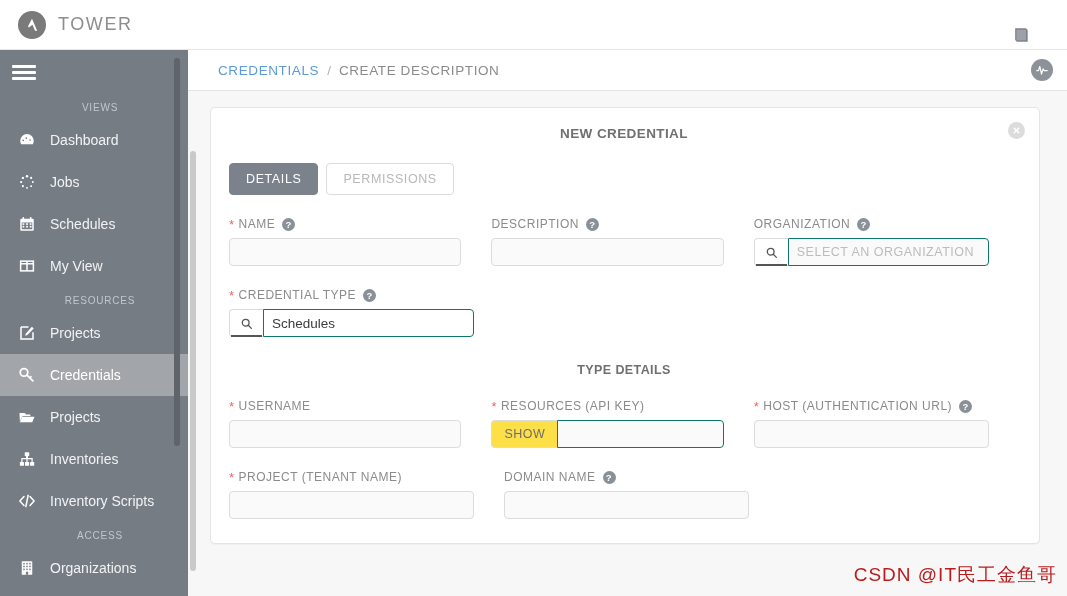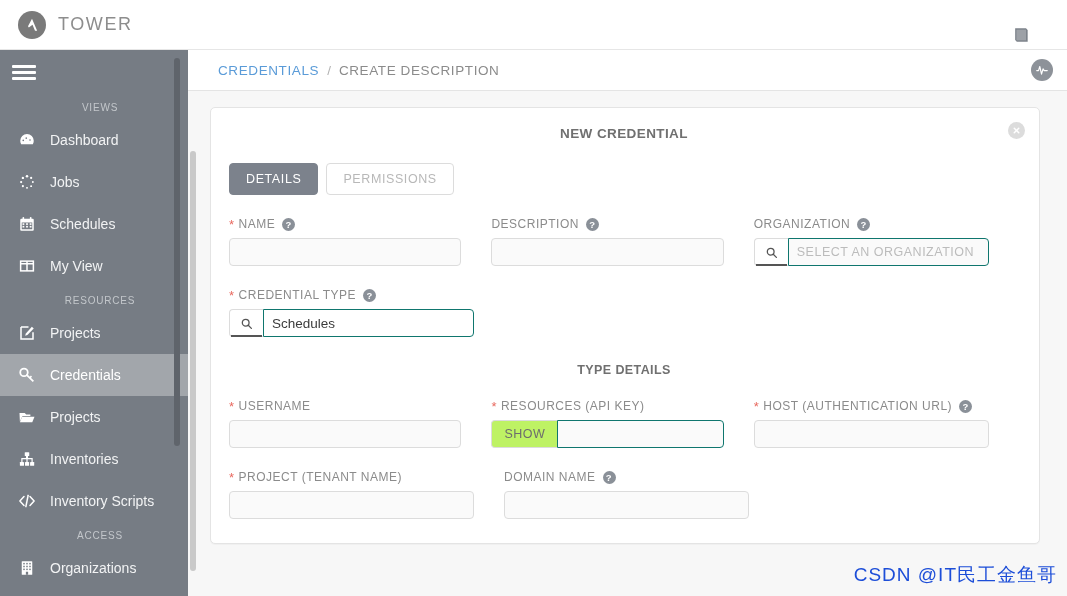--- a/index.html
+++ b/index.html
@@ -147,39 +147,39 @@
   .igroup-field {
     flex: 1; background: #fafafa; border: 1px solid #0f766e; border-radius: 0 4px 4px 0;
     display: flex; align-items: center; padding: 0 8px; overflow: hidden;
   }
   .igroup-field.white { background: #ffffff; }
   .placeholder {
     font-size: 12.5px; color: #bcbcbc; letter-spacing: 0.5px; white-space: nowrap;
   }
   .value-text { font-size: 13.5px; color: #3c3c3c; }
   .show-btn {
-    width: 66px; background: #bef264; border: 1px solid #dcdcdc; border-right: none;
+    width: 66px; background: #fde047; border: 1px solid #dcdcdc; border-right: none;
     border-radius: 4px 0 0 4px; display: flex; align-items: center; justify-content: center;
     font-size: 12.5px; color: #6d6d6d; letter-spacing: 0.5px; cursor: pointer;
   }
   .section-head {
     font-size: 12.5px; color: #707070; font-weight: bold; letter-spacing: 0.4px;
     margin-top: 26px;
   }
   .org-field { width: 248px; }
   .f-name { width: 245px; }
   .f-desc { width: 245px; }
 
   .content-scroll-thumb {
     position: absolute; top: 60px; left: 2px; width: 6px; height: 420px;
     background: #c9c9c9; border-radius: 3px;
   }
   .watermark {
     position: absolute; right: 10px; bottom: 8px;
-    font-size: 19px; color: #1d4ed8; letter-spacing: 1px; pointer-events: none;
+    font-size: 19px; color: #b91c1c; letter-spacing: 1px; pointer-events: none;
   }
 </style>
 </head>
 <body>
 
 <div class="app">
 
   <div class="topbar">
     <div class="brand">
       <span class="brand-logo">

